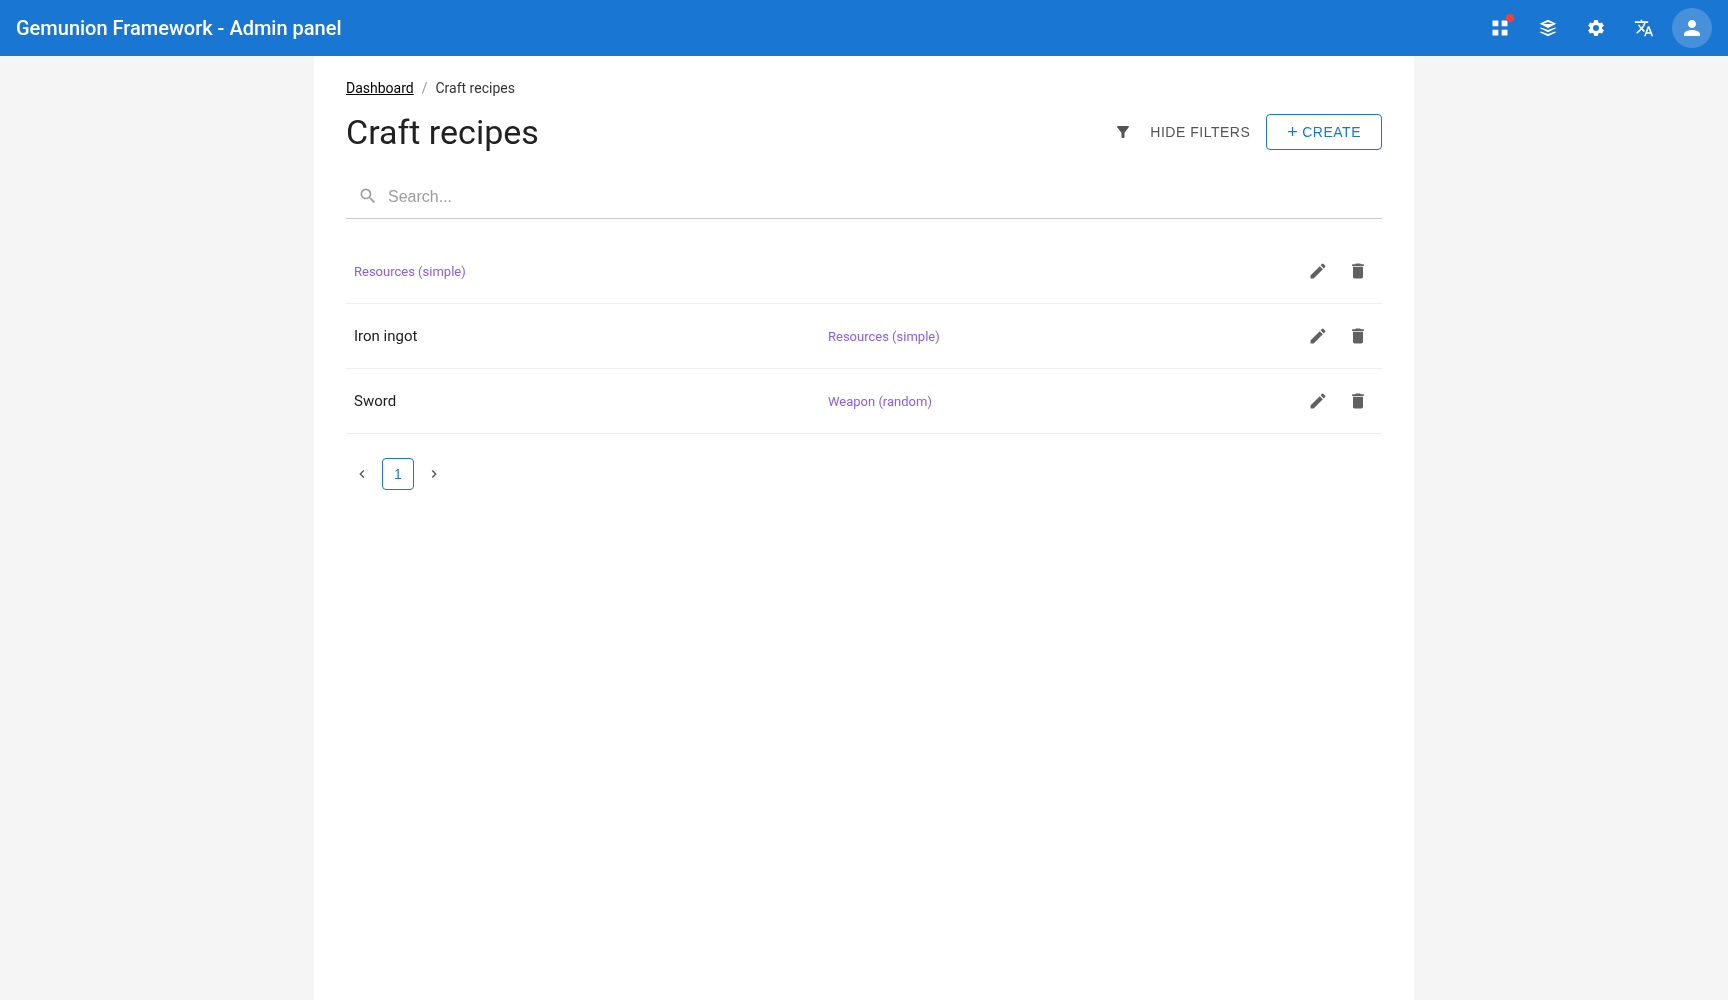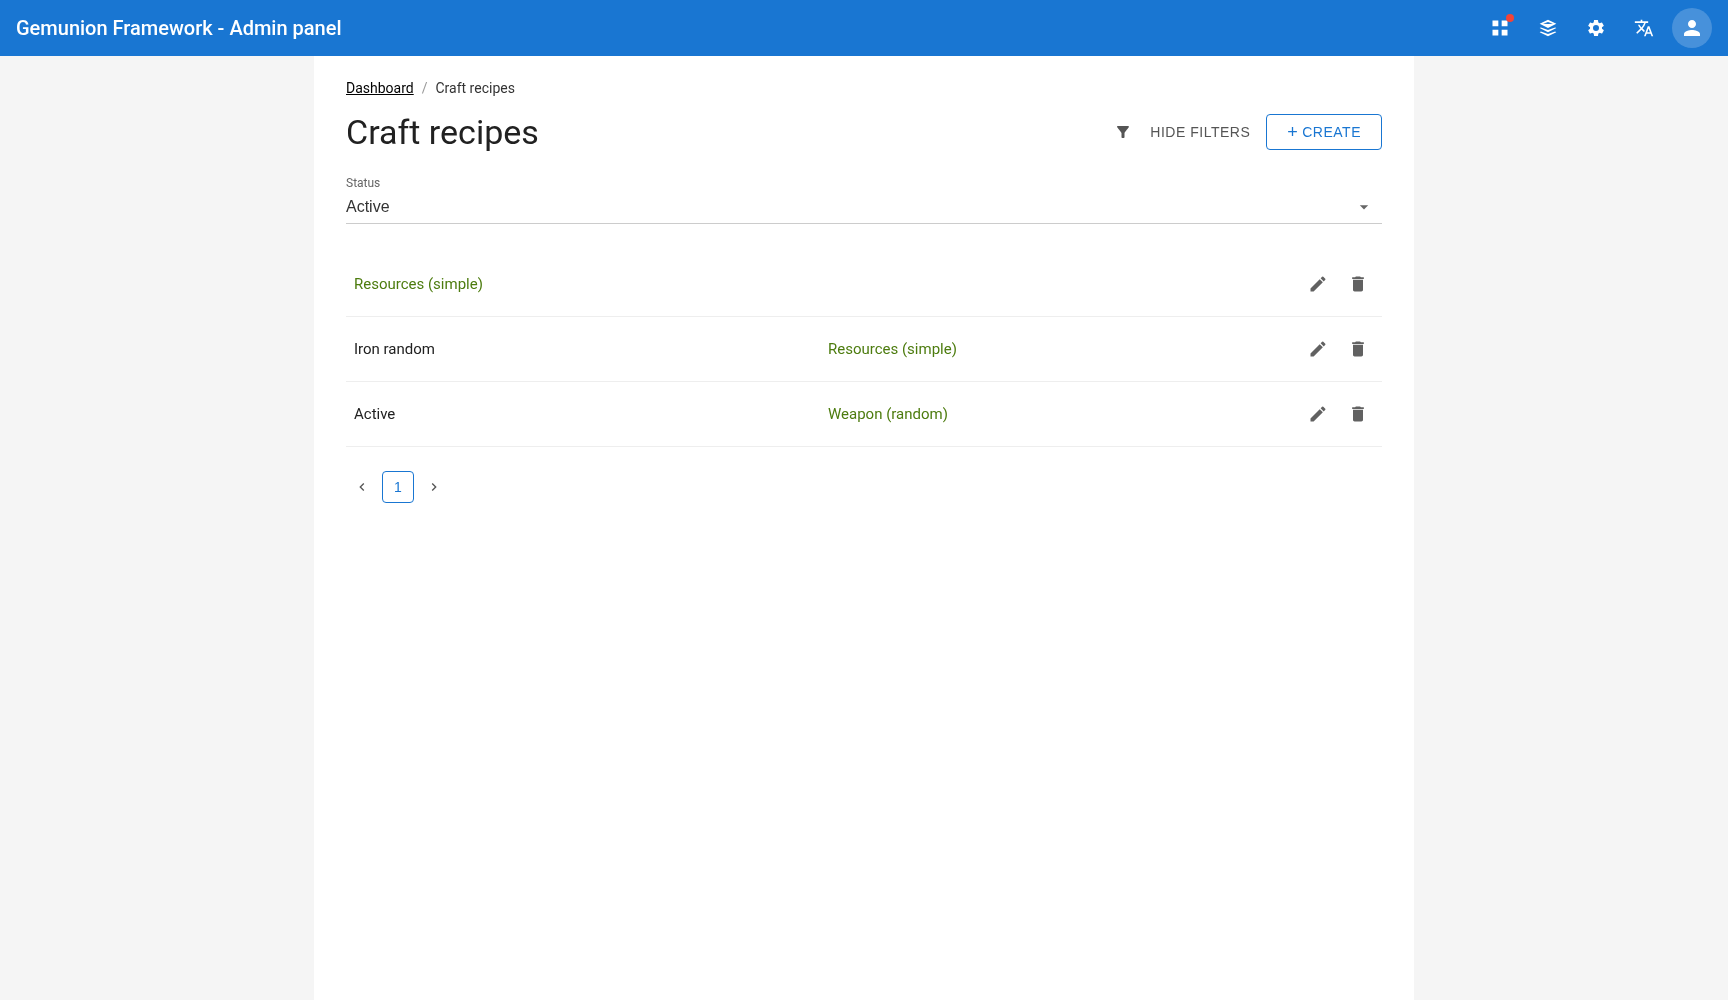--- a/index.html
+++ b/index.html
@@ -188,22 +188,22 @@
       padding: 16px 8px;
       border-bottom: 1px solid #eeeeee;
     }
     .recipe-name {
       flex: 1;
       font-size: 15px;
       color: #212121;
     }
     .recipe-type {
       flex: 1;
-      font-size: 15px;
-      color: #4d7c0f;
+      font-size: 13px;
+      color: #8b5cf6;
     }
     .recipe-actions {
       display: flex;
       align-items: center;
       gap: 8px;
     }
     .action-btn {
       background: none;
       border: none;
       cursor: pointer;
@@ -311,71 +311,64 @@
         </svg>
         <span>HIDE FILTERS</span>
       </button>
       <button class="create-btn">
         <span style="font-size:18px; line-height:1;">+</span>
         <span>CREATE</span>
       </button>
     </div>
   </div>
 
-
-  <div class="filter-section">
-    <div class="filter-label">Status</div>
-    <div class="status-select-wrapper">
-      <select class="status-select">
-        <option>Active</option>
-        <option>Inactive</option>
-        <option>All</option>
-      </select>
-      <span class="select-arrow">
-        <svg width="20" height="20" viewBox="0 0 24 24" fill="#666">
-          <path d="M7 10l5 5 5-5z"></path>
-        </svg>
-      </span>
-    </div>
-  </div>
+  <div class="search-container">
+    <span class="search-icon-wrap">
+      <svg width="20" height="20" viewBox="0 0 24 24" fill="#9e9e9e">
+        <path d="M15.5 14h-.79l-.28-.27A6.471 6.471 0 0016 9.5 6.5 6.5 0 109.5 16c1.61 0 3.09-.59 4.23-1.57l.27.28v.79l5 4.99L20.49 19l-4.99-5zm-6 0C7.01 14 5 11.99 5 9.5S7.01 5 9.5 5 14 7.01 14 9.5 11.99 14 9.5 14z"></path>
+      </svg>
+    </span>
+    <input type="text" class="search-input" placeholder="Search..." style="">
+  </div>
+
 
   <div class="recipes-list" id="recipes-list">
   <div class="recipe-row">
     <span class="recipe-type">Resources (simple)</span>
     <div class="recipe-actions">
       <button class="action-btn" title="Edit">
         <svg width="20" height="20" viewBox="0 0 24 24" fill="#616161">
           <path d="M3 17.25V21h3.75L17.81 9.94l-3.75-3.75L3 17.25zM20.71 7.04a.996.996 0 000-1.41l-2.34-2.34a.996.996 0 00-1.41 0l-1.83 1.83 3.75 3.75 1.83-1.83z"></path>
         </svg>
       </button>
       <button class="action-btn" title="Delete">
         <svg width="20" height="20" viewBox="0 0 24 24" fill="#616161">
           <path d="M6 19c0 1.1.9 2 2 2h8c1.1 0 2-.9 2-2V7H6v12zM19 4h-3.5l-1-1h-5l-1 1H5v2h14V4z"></path>
         </svg>
       </button>
     </div>
   </div>
       <div class="recipe-row">
-    <span class="recipe-name">Iron random</span>
+    <span class="recipe-name">Iron ingot</span>
     <span class="recipe-type">Resources (simple)</span>
     <div class="recipe-actions">
       <button class="action-btn" title="Edit">
         <svg width="20" height="20" viewBox="0 0 24 24" fill="#616161">
           <path d="M3 17.25V21h3.75L17.81 9.94l-3.75-3.75L3 17.25zM20.71 7.04a.996.996 0 000-1.41l-2.34-2.34a.996.996 0 00-1.41 0l-1.83 1.83 3.75 3.75 1.83-1.83z"></path>
         </svg>
       </button>
       <button class="action-btn" title="Delete">
         <svg width="20" height="20" viewBox="0 0 24 24" fill="#616161">
           <path d="M6 19c0 1.1.9 2 2 2h8c1.1 0 2-.9 2-2V7H6v12zM19 4h-3.5l-1-1h-5l-1 1H5v2h14V4z"></path>
         </svg>
       </button>
     </div>
   </div>
       <div class="recipe-row">
-    <span class="recipe-name">Active</span>
+    <span class="recipe-name">Sword</span>
     <span class="recipe-type">Weapon (random)</span>
     <div class="recipe-actions">
       <button class="action-btn" title="Edit">
         <svg width="20" height="20" viewBox="0 0 24 24" fill="#616161">
           <path d="M3 17.25V21h3.75L17.81 9.94l-3.75-3.75L3 17.25zM20.71 7.04a.996.996 0 000-1.41l-2.34-2.34a.996.996 0 00-1.41 0l-1.83 1.83 3.75 3.75 1.83-1.83z"></path>
         </svg>
       </button>
       <button class="action-btn" title="Delete">
         <svg width="20" height="20" viewBox="0 0 24 24" fill="#616161">
           <path d="M6 19c0 1.1.9 2 2 2h8c1.1 0 2-.9 2-2V7H6v12zM19 4h-3.5l-1-1h-5l-1 1H5v2h14V4z"></path>

